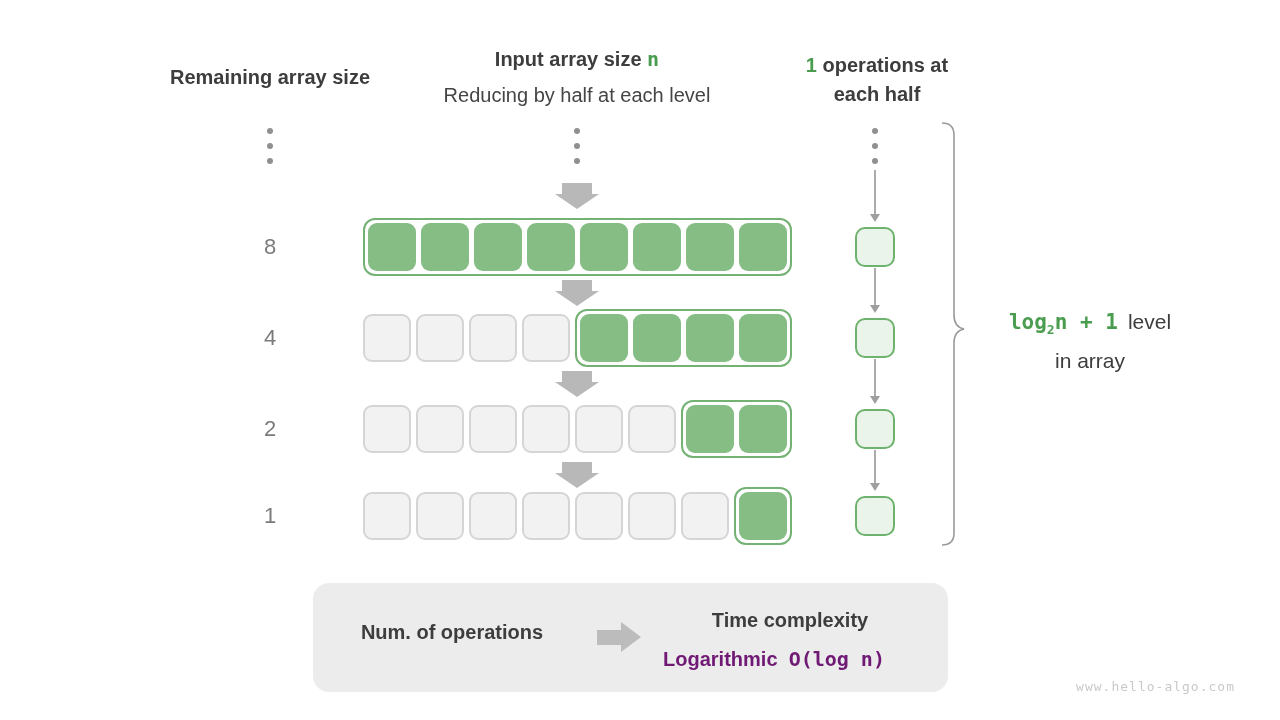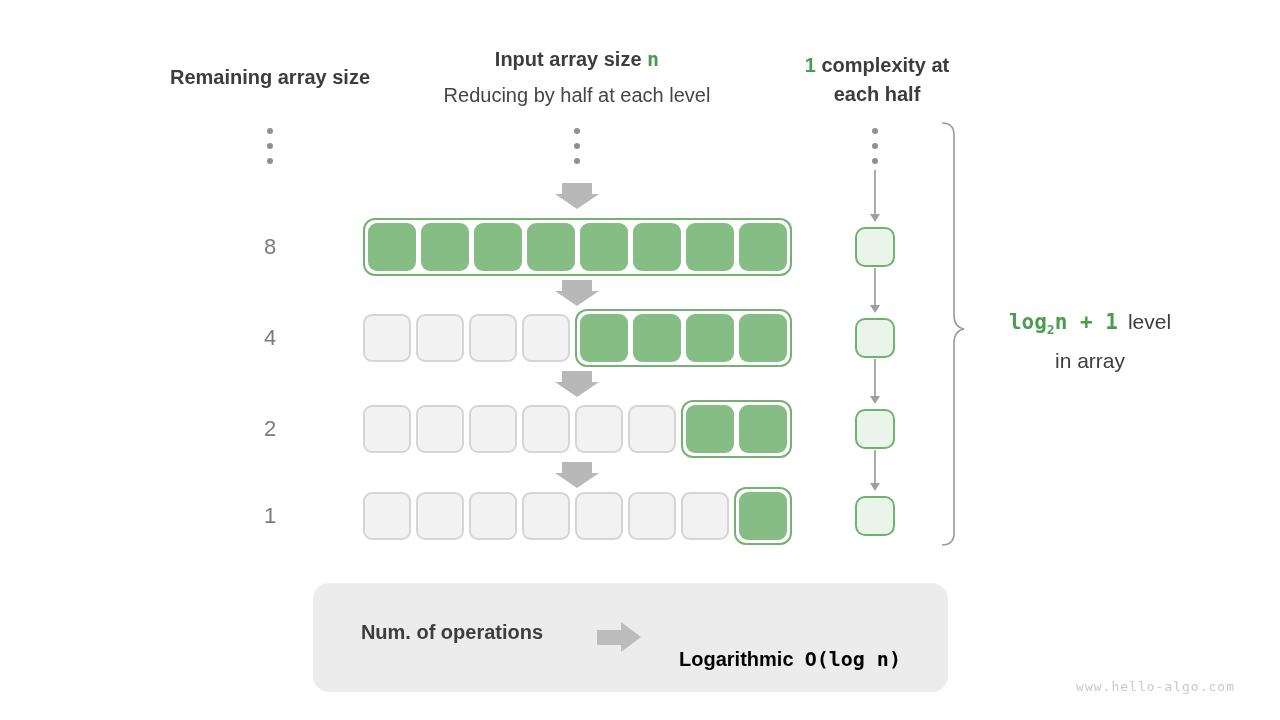--- a/index.html
+++ b/index.html
@@ -52,21 +52,21 @@
 
   
   #summary { position:absolute; left:313px; top:583px; width:635px; height:109px;
              background:#ececec; border-radius:16px; }
   .sum-title { position:absolute; font-size:20px; font-weight:bold; color:#3d3d3d;
                text-align:center; top:26px; }
   .sum-value { position:absolute; font-size:20px; font-weight:bold; text-align:center; top:64px; }
   #sum-left-title  { left:24px;  width:230px;margin-top:12px; }
   #sum-left-value  { left:24px;  width:230px; }
   #sum-right-title { left:327px; width:300px; }
-  #sum-right-value { left:327px; width:300px; color:#000000; }
+  #sum-right-value { left:311px; width:300px; color:#701a75; }
   #sum-right-value .code { font-family:"DejaVu Sans Mono", monospace; }
   .rarrow-body { position:absolute; left:284px; top:47px; width:24px; height:15px; background:#bcbcbc; }
   .rarrow-head { position:absolute; left:308px; top:39px; width:0; height:0;
                  border-top:15px solid transparent; border-bottom:15px solid transparent;
                  border-left:20px solid #bcbcbc; }
 
   sub { font-size:13px; }
 
   
   #watermark { position:absolute; right:45px; top:679px; font-size:13px; letter-spacing:1px;
@@ -76,21 +76,21 @@
 <body>
 
 <div id="canvas">
 
   <div class="hdr" id="hdr-remaining">Remaining array size</div>
 
   <div class="hdr" id="hdr-input-2">Reducing by half at each level</div>
 
   <div class="hdr" id="hdr-input-1"><span>Input array size </span><span class="green-code">n</span></div>
 
-  <div class="hdr" id="hdr-ops"><span class="green-bold">1</span><span> complexity at</span><br>
+  <div class="hdr" id="hdr-ops"><span class="green-bold">1</span><span> operations at</span><br>
        <span>each half</span></div>
 
   <div class="dots" style="left:267px">
     <div class="dot"></div>
     <div class="dot"></div>
     <div class="dot"></div>
   </div>
   <div class="dots" style="left:574px">
     <div class="dot"></div>
     <div class="dot"></div>
@@ -193,17 +193,18 @@
     <span class="green-code"><span>log</span><sub>2</sub><span>n + 1</span></span><span class="levels">level</span><br>
     <span>in array</span>
   </div>
 
   <div id="summary">
     <div class="sum-title" id="sum-left-title">Num. of operations</div>
 
     <div class="rarrow-body"></div>
     <div class="rarrow-head"></div>
 
+    <div class="sum-title" id="sum-right-title">Time complexity</div>
     <div class="sum-value" id="sum-right-value"><span>Logarithmic</span>&nbsp;&nbsp;<span class="code">O(log n)</span></div>
   </div>
 
   <div id="watermark">www.hello-algo.com</div>
 </div>
 
 </body></html>

